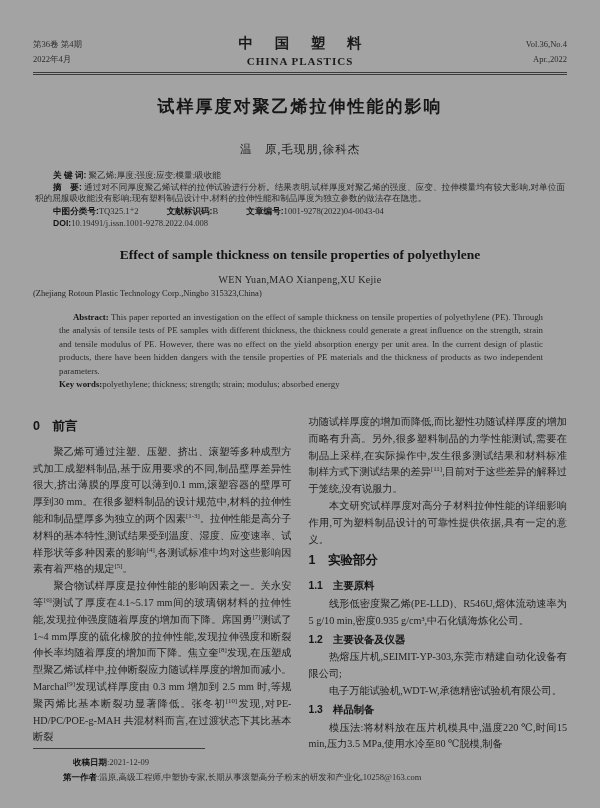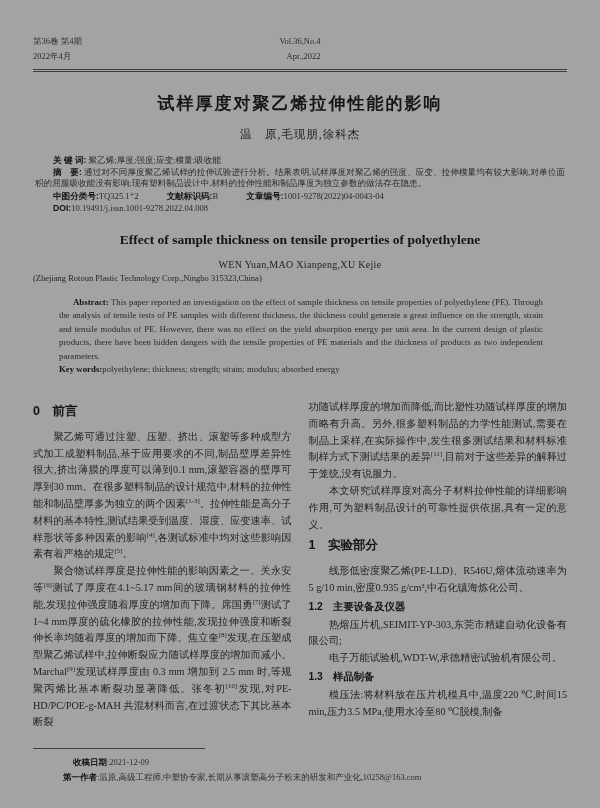--- a/index.html
+++ b/index.html
@@ -13,21 +13,21 @@
   .hdr { display:grid; grid-template-columns:1fr auto 1fr; align-items:end; }
   .hdr-left { font-size:8.5px; line-height:15px; color:#2b2b2b; }
   .hdr-right { font-size:8.5px; line-height:15px; text-align:right; color:#2b2b2b; }
   .hdr-center { text-align:center; }
   .jr-cn { font-size:14.5px; font-weight:bold; letter-spacing:9px; margin-left:9px; color:#1b1b1b; }
   .jr-en { font-size:11px; font-weight:bold; letter-spacing:1px; margin-top:2px; color:#1b1b1b; }
   .hdr-rule { margin-top:5px; height:3px; border-top:1px solid #3c3c3c; border-bottom:1px solid #3c3c3c; }
   
   .title-zh { margin-top:20px; text-align:center; font-family:"Liberation Sans","DejaVu Sans",sans-serif;
               font-size:17px; font-weight:bold; letter-spacing:2px; color:#161616; }
-  .authors-zh { margin-top:12px; text-align:center; font-size:11.5px; letter-spacing:1px; color:#1e1e1e; }
+  .authors-zh { margin-top:24px; text-align:center; font-size:11.5px; letter-spacing:1px; color:#1e1e1e; }
   .affil-zh { margin-top:6px; text-align:center; font-size:8.5px; color:#2e2e2e; }
   
   .absblk { margin:13px 2px 0 2px; font-size:8.6px; line-height:11.6px; color:#2a2a2a; text-align:justify; }
   .absblk .lbl { font-family:"Liberation Sans","DejaVu Sans",sans-serif; font-weight:bold; color:#141414; }
   .abs-zh-p { text-indent:18px; }
   .kw-line { margin-top:1px; }
   .clc-line { margin-top:1px; }
   .clc-line .grp { margin-right:26px; white-space:nowrap; }
   .doi-line { margin-top:1px; }
   
@@ -56,20 +56,24 @@
 </style>
 </head>
 <body>
 
 <div class="page">
 
   <div class="hdr">
     <div class="hdr-left">
       <div>第36卷 第4期</div>
       <div>2022年4月</div>
+    </div>
+    <div class="hdr-center">
+      <div class="jr-cn">中 国 塑 料</div>
+      <div class="jr-en">CHINA PLASTICS</div>
     </div>
     <div class="hdr-right">
       <div>Vol.36,No.4</div>
       <div>Apr.,2022</div>
     </div>
   </div>
   <div class="hdr-rule"></div>
 
   <div class="title-zh">试样厚度对聚乙烯拉伸性能的影响</div>
   <div class="authors-zh">温　原,毛现朋,徐科杰</div>
@@ -110,20 +114,21 @@
   <div class="columns">
     <div class="col">
       <div class="h-sec">0　前言</div>
       <p>聚乙烯可通过注塑、压塑、挤出、滚塑等多种成型方式加工成塑料制品,基于应用要求的不同,制品壁厚差异性很大,挤出薄膜的厚度可以薄到0.1 mm,滚塑容器的壁厚可厚到30 mm。在很多塑料制品的设计规范中,材料的拉伸性能和制品壁厚多为独立的两个因素<sup>[1-3]</sup>。拉伸性能是高分子材料的基本特性,测试结果受到温度、湿度、应变速率、试样形状等多种因素的影响<sup>[4]</sup>,各测试标准中均对这些影响因素有着严格的规定<sup>[5]</sup>。</p>
       <p>聚合物试样厚度是拉伸性能的影响因素之一。关永安等<sup>[6]</sup>测试了厚度在4.1~5.17 mm间的玻璃钢材料的拉伸性能,发现拉伸强度随着厚度的增加而下降。席国勇<sup>[7]</sup>测试了1~4 mm厚度的硫化橡胶的拉伸性能,发现拉伸强度和断裂伸长率均随着厚度的增加而下降。焦立奎<sup>[8]</sup>发现,在压塑成型聚乙烯试样中,拉伸断裂应力随试样厚度的增加而减小。Marchal<sup>[9]</sup>发现试样厚度由 0.3 mm 增加到 2.5 mm 时,等规聚丙烯比基本断裂功显著降低。张冬初<sup>[10]</sup>发现,对PE-HD/PC/POE-g-MAH 共混材料而言,在过渡状态下其比基本断裂</p>
     </div>
     <div class="col">
       <p class="cont">功随试样厚度的增加而降低,而比塑性功随试样厚度的增加而略有升高。另外,很多塑料制品的力学性能测试,需要在制品上采样,在实际操作中,发生很多测试结果和材料标准制样方式下测试结果的差异<sup>[11]</sup>,目前对于这些差异的解释过于笼统,没有说服力。</p>
       <p>本文研究试样厚度对高分子材料拉伸性能的详细影响作用,可为塑料制品设计的可靠性提供依据,具有一定的意义。</p>
       <div class="h-sec">1　实验部分</div>
+      <div class="h-sub">1.1　主要原料</div>
       <p>线形低密度聚乙烯(PE-LLD)、R546U,熔体流动速率为5 g/10 min,密度0.935 g/cm³,中石化镇海炼化公司。</p>
       <div class="h-sub">1.2　主要设备及仪器</div>
       <p>热熔压片机,SEIMIT-YP-303,东莞市精建自动化设备有限公司;</p>
       <p>电子万能试验机,WDT-W,承德精密试验机有限公司。</p>
       <div class="h-sub">1.3　样品制备</div>
       <p>模压法:将材料放在压片机模具中,温度220 ℃,时间15 min,压力3.5 MPa,使用水冷至80 ℃脱模,制备</p>
     </div>
   </div>
 
   <div class="footnote">

